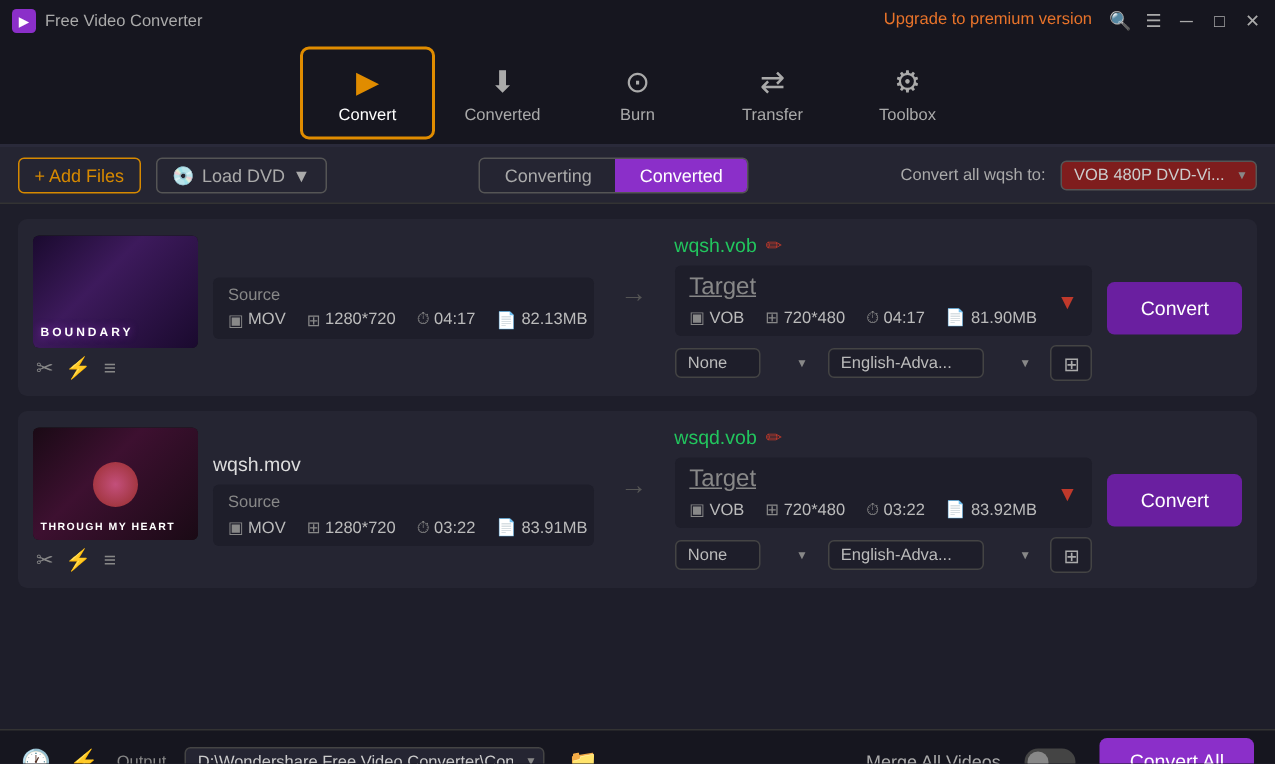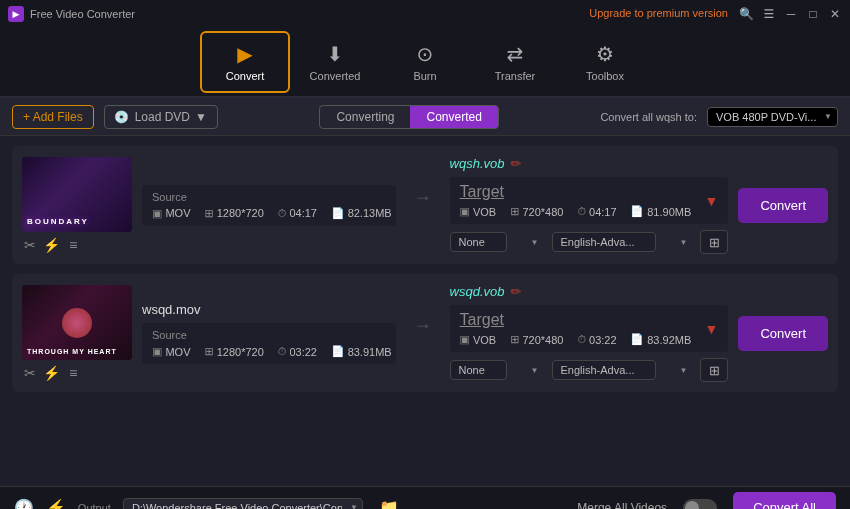--- a/index.html
+++ b/index.html
@@ -152,21 +152,21 @@
     .tab.active {
       background: #8b2fc9;
       color: white;
     }
     .convert-all-label {
       color: #aaa;
       font-size: 11px;
       white-space: nowrap;
     }
     .format-select {
-      background: #000000;
+      background: #7f1d1d;
       color: #ccc;
       border: 1px solid #555;
       border-radius: 4px;
       padding: 3px 20px 3px 8px;
       font-size: 11px;
       cursor: pointer;
       appearance: none;
       position: relative;
     }
     .format-select-wrap {
@@ -294,23 +294,22 @@
       flex: 1.1;
       min-width: 0;
     }
     .target-name-row {
       display: flex;
       align-items: center;
       gap: 6px;
       margin-bottom: 6px;
     }
     .target-name {
-      color: #5eead4;
+      color: #22c55e;
       font-size: 13px;
-      font-style: italic;
     }
     .edit-icon {
       color: #c0392b;
       font-size: 13px;
       cursor: pointer;
     }
     .target-meta {
       background: #1e1e2a;
       border-radius: 4px;
       padding: 6px 10px;
@@ -707,21 +706,21 @@
           <span class="rose-title">THROUGH MY HEART</span>
         </div>
       </div>
       <div class="thumb-tools">
         <span class="thumb-tool-icon">✂</span>
         <span class="thumb-tool-icon">⚡</span>
         <span class="thumb-tool-icon">≡</span>
       </div>
     </div>
     <div class="file-info">
-      <div class="file-name">wsqd.mov</div>
+      <div class="file-name">wqsh.mov</div>
       <div class="file-meta">
         <div class="meta-label">Source</div>
         <div class="meta-row">
           <span class="meta-item">
             <span class="meta-icon">▣</span>
             <span>MOV</span>
           </span>
           <span class="meta-item">
             <span class="meta-icon">⊞</span>
             <span>1280*720</span>

